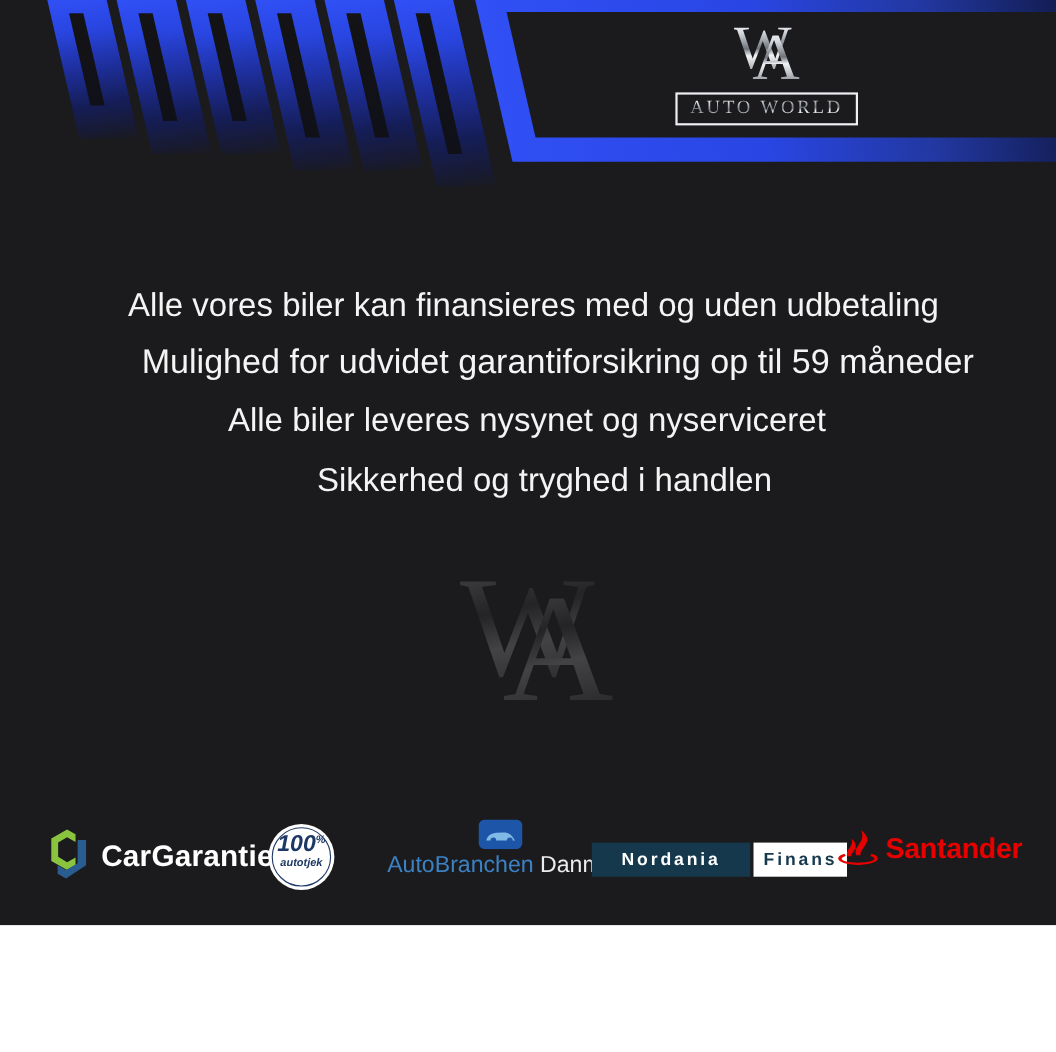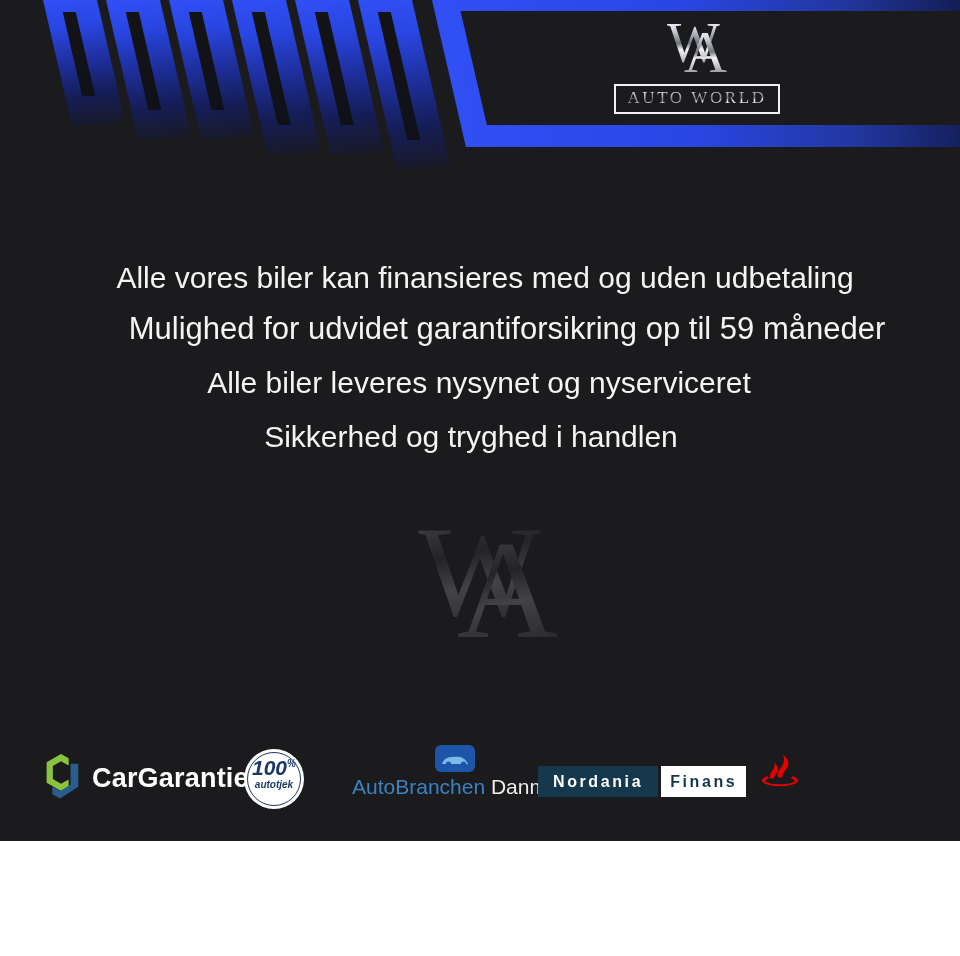--- a/index.html
+++ b/index.html
@@ -31,21 +31,21 @@
            -webkit-background-clip:text;background-clip:text;-webkit-text-fill-color:transparent;}
   }
   .brandbox{display:inline-block;margin-top:8px;border:2px solid #eef0f4;padding:2px 11px 4px;
             font-size:17px;letter-spacing:2.6px;font-family:Liberation Serif, serif;}
 
   
   .hl{position:absolute;left:50%;white-space:nowrap;color:#f4f4f4;font-size:30px;font-weight:400;}
   .hl1{top:261px;transform:translateX(-50%) translateX(5px);}
   .hl2{top:311px;font-size:31px;transform:translateX(-50%) translateX(27px);}
   .hl3{top:366px;transform:translateX(-50%) translateX(-1px);}
-  .hl4{top:420px;transform:translateX(-50%) translateX(-9px);}
+  .hl4{top:420px;transform:translateX(-50%) translateX(-9px);margin-left:24px;}
 
   
   .watermark{position:absolute;left:50%;top:498px;transform:translateX(-50%) translateX(8px);
              font-family:"Liberation Serif","DejaVu Serif",serif;line-height:1;}
   .watermark .mw{font-size:130px;}
   .watermark .ma{font-size:140px;margin-left:-84px;position:relative;top:22px;display:inline-block;}
 
   
   .partner{position:absolute;display:flex;align-items:center;}
   .p-cargarantie{left:38px;top:752px;gap:8px;}
@@ -55,21 +55,21 @@
   .p-badge .ring{position:absolute;left:3px;top:3px;right:3px;bottom:3px;border:1.5px solid #1d3865;border-radius:50%;}
   .p-badge .big{position:relative;margin-top:8px;color:#1d3865;font-size:21px;font-weight:700;font-style:italic;line-height:1;}
   .p-badge .pct{font-size:10px;vertical-align:super;}
   .p-badge .small{position:relative;color:#1d3865;font-size:10px;font-weight:700;font-style:italic;margin-top:1px;}
   .p-autobranchen{left:352px;top:745px;display:block;text-align:center;width:206px;}
   .p-autobranchen .txtrow{margin-top:3px;font-size:21px;white-space:nowrap;}
   .p-autobranchen .blue{color:#3b82c4;}
   .p-autobranchen .white{color:#ececec;}
   .p-nordania{left:538px;top:766px;gap:3px;}
   .p-nordania .nbox{background:#16384d;color:#ffffff;height:31px;display:flex;align-items:center;
-        padding:0 15px;font-size:16px;font-weight:700;letter-spacing:2.6px;}
+        padding:0 27px;font-size:16px;font-weight:700;letter-spacing:2.6px;}
   .p-nordania .fbox{background:#ffffff;color:#16384d;height:31px;display:flex;align-items:center;
         padding:0 9px;font-size:16px;font-weight:700;letter-spacing:2.6px;}
   .p-santander{left:760px;top:753px;gap:5px;}
   .p-santander .txt{color:#e60000;font-size:26px;font-weight:700;letter-spacing:-.3px;}
 
   
   .footer{position:absolute;left:0;top:841px;width:960px;height:115px;background:#ffffff;}
   .icn{display:block;}
 </style>
 </head>
@@ -153,20 +153,21 @@
     </div>
 
     <div class="partner p-santander">
       <svg class="icn" width="40" height="36" viewBox="0 0 44 40">
         <g fill="#e60000">
           <path d="M25.5 2c6.5 5.5 7.6 10.2 3.2 16.2l-2.5 3.4c-1.4 1.9-1.9 3.7-1.6 5.7h-4.3c-1.4-3-1-5.8 1-8.7l2.6-3.7c2.7-3.8 3.1-8.1 1.6-12.9z"></path>
           <path d="M15.5 10.5c4.8 4.2 5.5 7.7 2.3 12.4l-1.3 1.9c-1 1.4-1.4 2.6-1.3 3.5h-3.8c-1-2.3-.7-4.5.9-6.8l1.8-2.6c1.9-2.8 2.4-5.4 1.4-8.4z"></path>
           <path d="M8.2 25.8c-3.9 1.1-6.2 2.8-6.2 4.8 0 3.6 8.9 6.4 20 6.4s20-2.8 20-6.4c0-2-2.3-3.7-6.2-4.8l-1.6 2.3c2.7.8 4.3 1.7 4.3 2.7 0 2.1-7.4 3.9-16.5 3.9S5.5 32.9 5.5 30.8c0-1 1.6-1.9 4.3-2.7z"></path>
         </g>
       </svg>
+      <span class="txt">Santander</span>
     </div>
   </div>
 
   <div class="footer">
 
     
 
     
 
     

